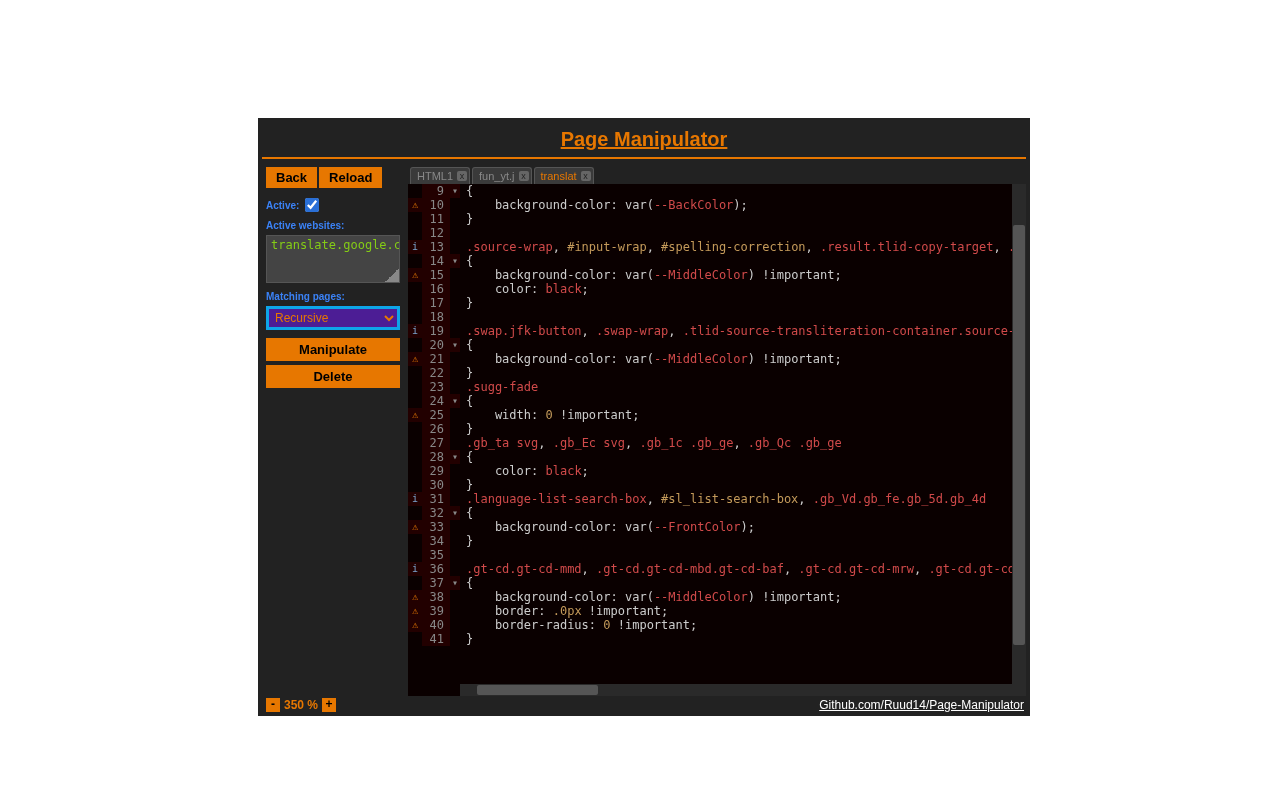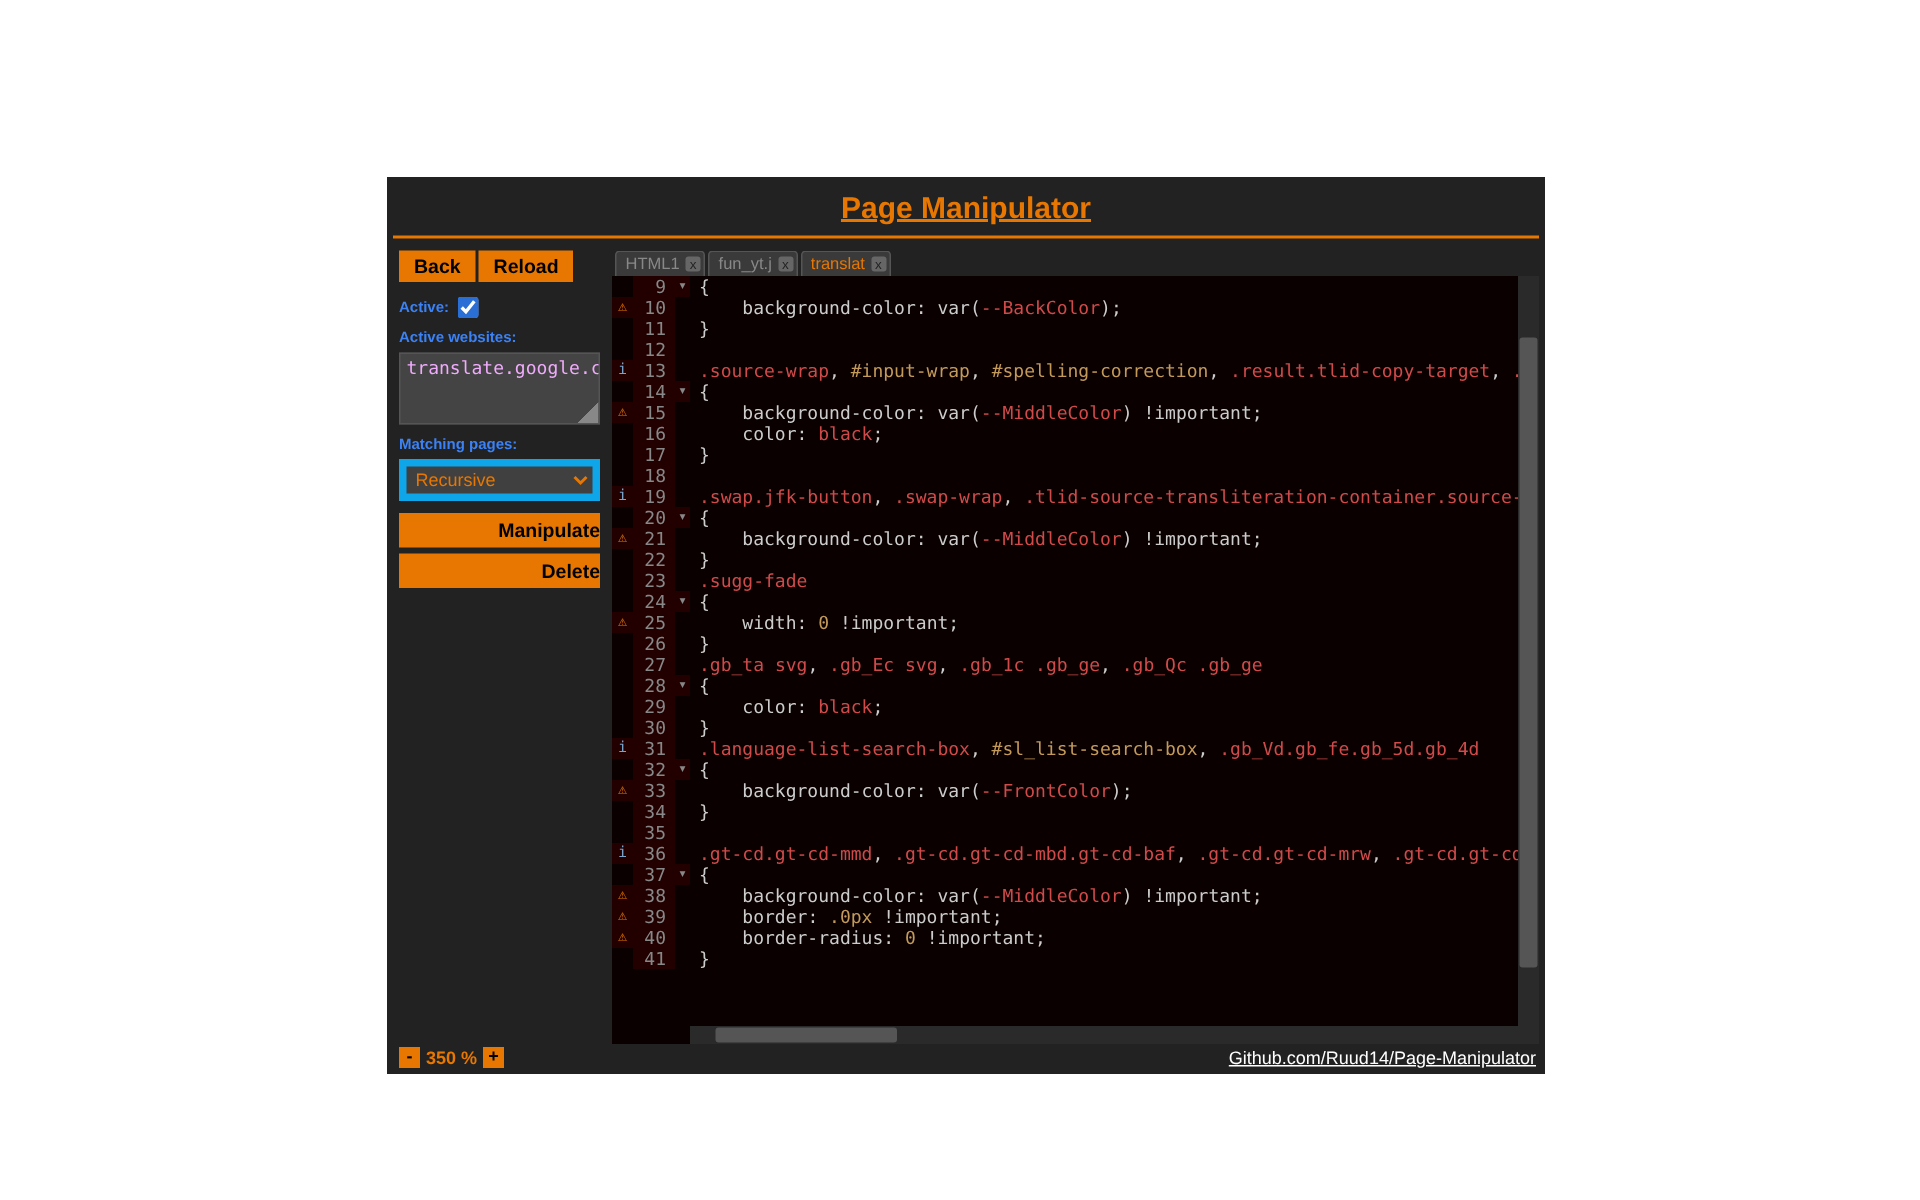--- a/index.html
+++ b/index.html
@@ -47,57 +47,57 @@
   .btn-row { display: flex; gap: 2px; }
   .btn {
     background: #e77700;
     color: #000;
     border: none;
     font-weight: 600;
     font-size: 13px;
     padding: 3px 10px;
     cursor: pointer;
   }
-  .btn.wide { width: 100%; text-align: right; padding: 4px 0; }
+  .btn.wide { width: 100%; text-align: center; padding: 4px 0; }
   .label {
     color: #3b82f6;
     font-weight: 700;
     font-size: 10px;
     margin-top: 4px;
   }
   .active-row { display: flex; align-items: center; gap: 6px; margin-top: 6px; }
   .active-row input[type=checkbox] {
     width: 14px; height: 14px;
     accent-color: #2a6fd6;
   }
   .textarea {
     width: 100%;
     height: 48px;
     background: #444;
     border: 1px solid #555;
-    color: #f0abfc;
+    color: #84cc16;
     font-family: monospace;
     font-size: 12px;
     padding: 2px 4px;
     resize: none;
     overflow: hidden;
     position: relative;
   }
   .textarea::after {
     content: "";
     position: absolute;
     right: 0; bottom: 0;
     width: 14px; height: 14px;
     background: linear-gradient(135deg, transparent 50%, #888 50%);
   }
   .select {
     width: 100%;
-    background: #404040;
+    background: #4c1d95;
     color: #e77700;
-    border: 5px solid #0ea5e9;
+    border: 3px solid #0ea5e9;
     font-size: 12px;
     padding: 1px 2px;
   }
   .main {
     flex: 1;
     display: flex;
     flex-direction: column;
     overflow: hidden;
   }
   .tabs {

